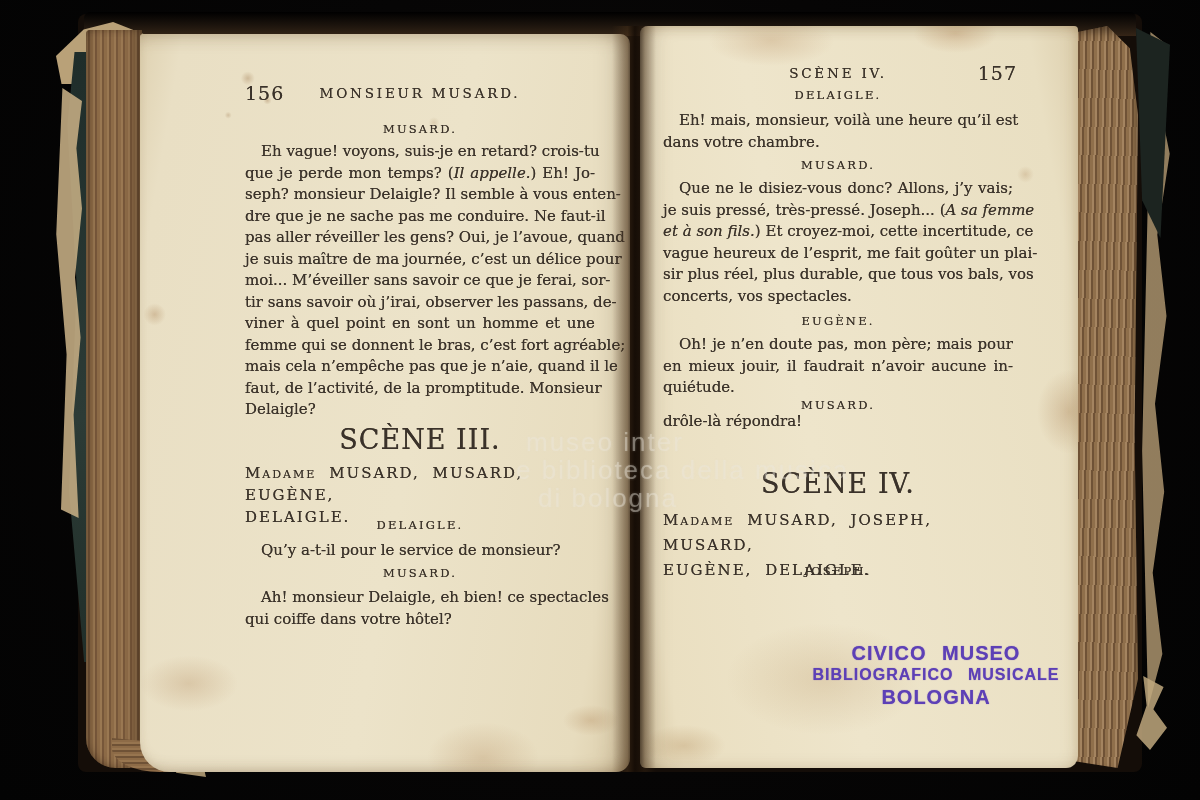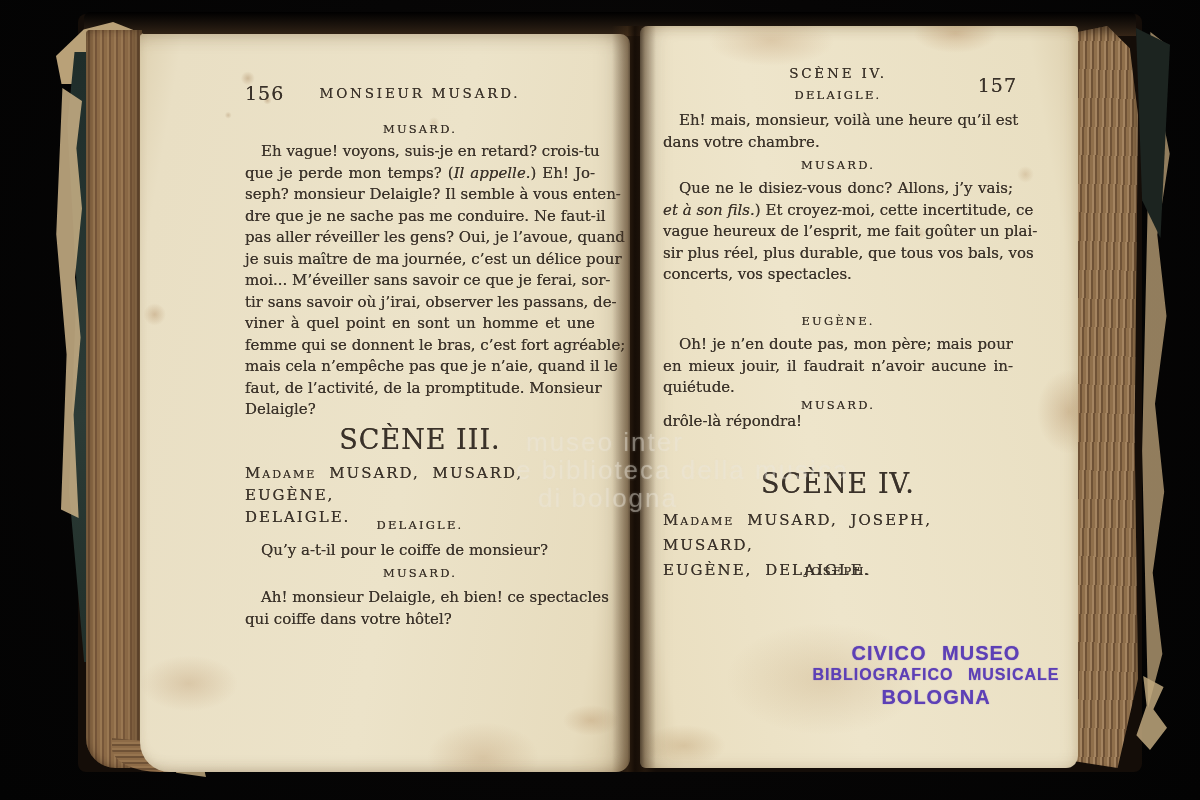--- a/index.html
+++ b/index.html
@@ -133,41 +133,42 @@
       <div class="pline">mais cela n’empêche pas que je n’aie, quand il le</div>
       <div class="pline">faut, de l’activité, de la promptitude. Monsieur</div>
       <div class="pline last">Delaigle?</div>
     </div>
     <div class="block ink scene-title" style="top:390px;">SCÈNE III.</div>
     <div class="block ink cast" style="top:428px;">
       <div>Madame MUSARD, MUSARD, EUGÈNE,</div>
       <div>DELAIGLE.</div>
     </div>
     <div class="block ink speaker" style="top:484px;">DELAIGLE.</div>
-    <div class="block ink bt" style="top:506px;text-indent:16px;">Qu’y a-t-il pour le coiffe de monsieur?</div>
+    <div class="block ink bt" style="top:506px;text-indent:16px;">Qu’y a-t-il pour le service de monsieur?</div>
     <div class="block ink speaker" style="top:532px;">MUSARD.</div>
     <div class="block ink bt" style="top:553px;">
       <div class="pline first">Ah! monsieur Delaigle, eh bien! ce spectacles</div>
       <div class="pline last">qui coiffe dans votre hôtel?</div>
     </div>
   </div>
 
   <div class="abs page page-right">
     <div class="rblock ink" style="top:36px;height:24px;">
       <div class="running" style="padding-top:3px;">SCÈNE IV.</div>
-      <span class="pagenum" style="position:absolute;right:-4px;top:12px;">157</span>
+      <span class="pagenum" style="position:absolute;right:-4px;top:0;">157</span>
     </div>
     <div class="rblock ink speaker" style="top:62px;">DELAIGLE.</div>
     <div class="rblock ink bt" style="top:84px;">
       <div class="pline first">Eh! mais, monsieur, voilà une heure qu’il est</div>
       <div class="pline last">dans votre chambre.</div>
     </div>
     <div class="rblock ink speaker" style="top:132px;">MUSARD.</div>
     <div class="rblock ink bt" style="top:152px;">
       <div class="pline first">Que ne le disiez-vous donc? Allons, j’y vais;</div>
+      <div class="pline"><span>je suis pressé, très-pressé. Joseph... (</span><span class="it">A sa femme</span></div>
       <div class="pline"><span class="it">et à son fils.</span><span>) Et croyez-moi, cette incertitude, ce</span></div>
       <div class="pline">vague heureux de l’esprit, me fait goûter un plai-</div>
       <div class="pline">sir plus réel, plus durable, que tous vos bals, vos</div>
       <div class="pline last">concerts, vos spectacles.</div>
     </div>
     <div class="rblock ink speaker" style="top:288px;">EUGÈNE.</div>
     <div class="rblock ink bt" style="top:308px;">
       <div class="pline first">Oh! je n’en doute pas, mon père; mais pour</div>
       <div class="pline">en mieux jouir, il faudrait n’avoir aucune in-</div>
       <div class="pline last">quiétude.</div>

